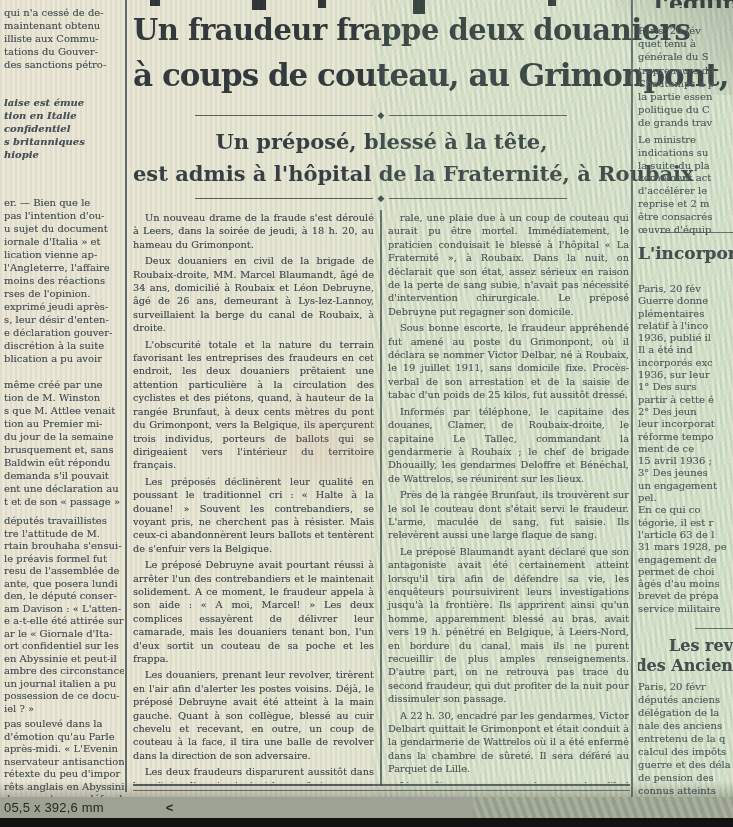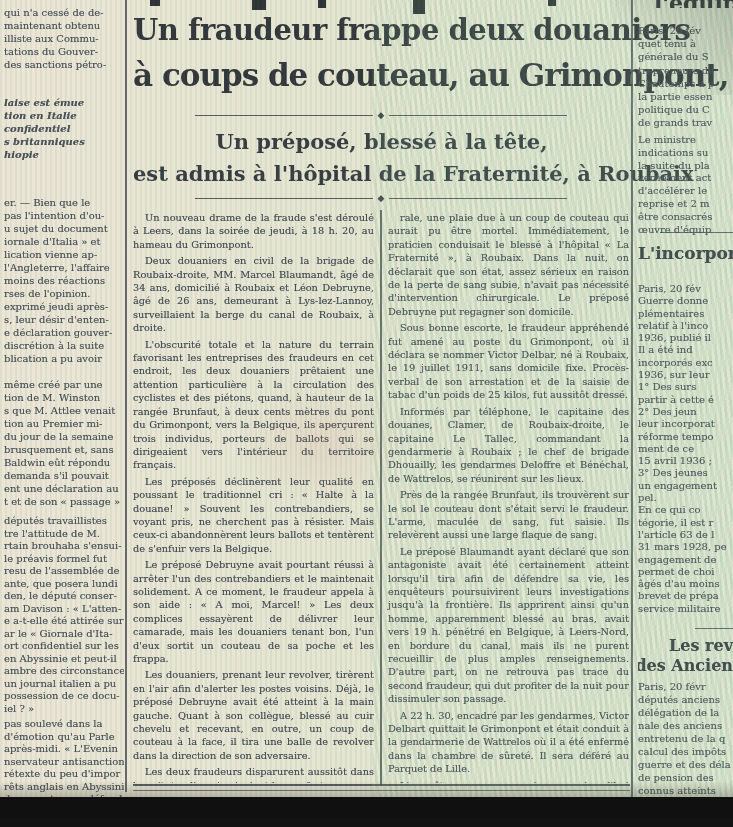--- a/index.html
+++ b/index.html
@@ -248,14 +248,19 @@
     <div class="hr-small" style="left:660px;top:232px;width:73px;"></div>
     <div class="hr-small" style="left:695px;top:628px;width:38px;"></div>
 
     <div class="stain"></div>
     <div class="stripes"></div>
     <div class="stripes-strong"></div>
     <div class="corner-shade"></div>
     <div class="page-curl"></div>
   </div>
 
+  <div class="statusbar">
+    <span class="dims">05,5 x 392,6 mm</span>
+    <span class="chev">&lt;</span>
+    <span class="sb-stripes"></span>
+  </div>
   <div class="black-strip"></div>
 </div>
 
 </body></html>

